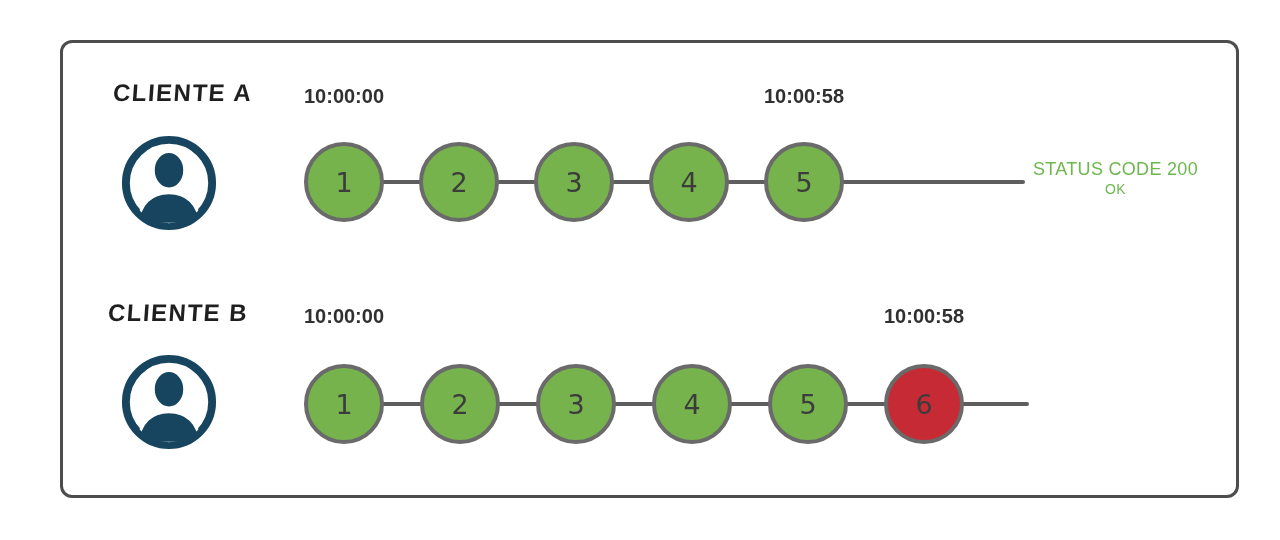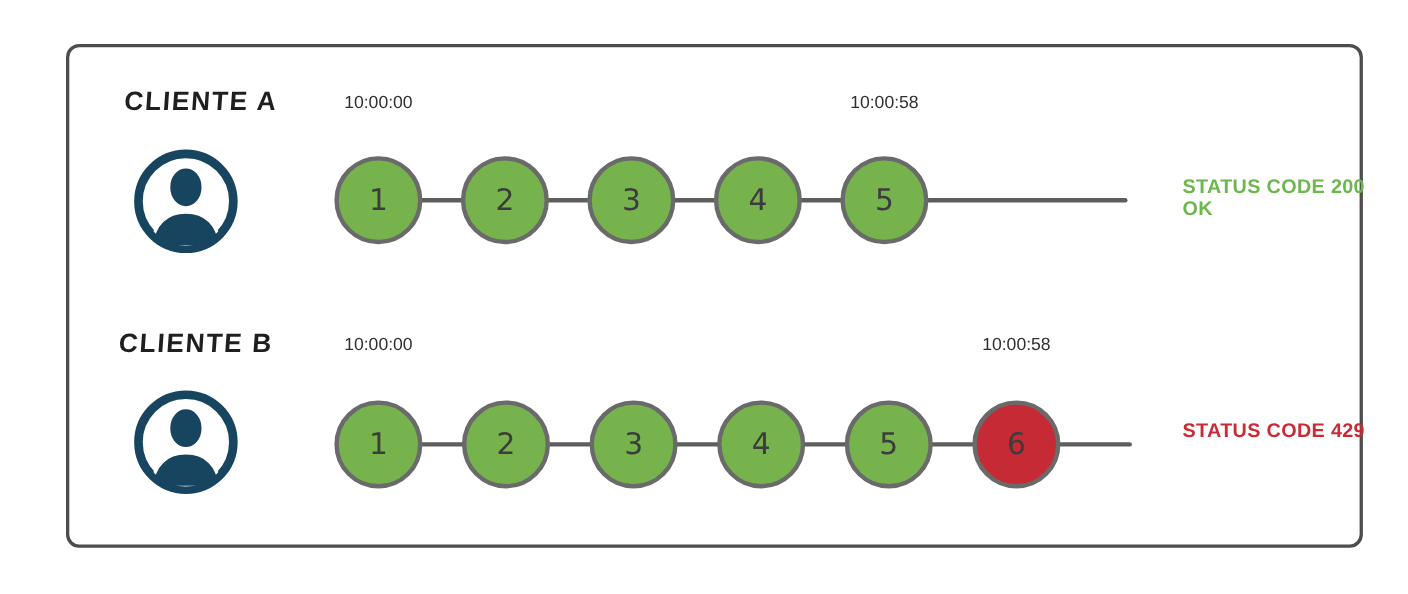--- a/index.html
+++ b/index.html
@@ -2,35 +2,35 @@
 <html style="--frame_border: #4d4d4d; --label_text: #1f1f1f; --timestamp_text: #303030; --line_gray: #5e5e5e; --circle_border: #6a6a6a; --number_text: #3c3c3c; --success_green: #77b34d; --error_red: #c62a35; --success_text: #6eb74e; --error_text: #cc2b36; --avatar_navy: #17455f;"><head>
 <meta charset="utf-8">
 <style>
   html,body{margin:0;padding:0;background:#ffffff;}
   .canvas{position:relative;width:1280px;height:540px;background:#ffffff;overflow:hidden;
           font-family:"Liberation Sans",sans-serif;}
   .frame{position:absolute;left:60px;top:40px;width:1179px;height:458px;
          border:3px solid var(--frame_border);border-radius:12px;background:#ffffff;box-sizing:border-box;}
   .client-label{position:absolute;font-weight:700;font-size:24px;color:var(--label_text);
                 letter-spacing:1.5px;transform:skewX(-4deg);white-space:nowrap;}
-  .timestamp{position:absolute;font-weight:400;font-size:16px;color:var(--timestamp_text);
+  .timestamp{position:absolute;font-weight:700;font-size:20px;color:var(--timestamp_text);
              transform:translateX(-50%);white-space:nowrap;}
   .avatar{position:absolute;width:98px;height:98px;}
   .timeline{position:absolute;height:4px;background:var(--line_gray);border-radius:2px;}
   .circle{position:absolute;width:80px;height:80px;border-radius:50%;
           border:4px solid var(--circle_border);box-sizing:border-box;
           display:flex;align-items:center;justify-content:center;
           font-family:"DejaVu Sans",sans-serif;font-size:27px;color:var(--number_text);}
   .circle.ok{background:var(--success_green);}
   .circle.blocked{background:var(--error_red);}
-  .status{position:absolute;left:1012px;width:185px;
-          font-weight:700;font-size:18px;line-height:20px;letter-spacing:0.3px;white-space:nowrap;}
+  .status{position:absolute;left:960px;width:185px;text-align:center;
+          font-weight:400;font-size:18px;line-height:20px;letter-spacing:0.3px;white-space:nowrap;}
   .status.success{color:var(--success_text);}
   .status.error{color:var(--error_text);}
-  .status .line2{font-size:18px;}
+  .status .line2{font-size:14px;}
   
   .lblA{left:50px;top:36px;}   .tsA1{left:281px;top:42px;}  .tsA2{left:741px;top:42px;}
   .avA{left:57px;top:91px;}    .lineA{left:281px;top:137px;width:681px;}
   .rA{top:99px;} .a1{left:241px;} .a2{left:356px;} .a3{left:471px;} .a4{left:586px;} .a5{left:701px;}
   .stA{top:116px;}
   
   .lblB{left:45px;top:256px;}  .tsB1{left:281px;top:262px;} .tsB2{left:861px;top:262px;}
   .avB{left:57px;top:310px;}   .lineB{left:281px;top:359px;width:685px;}
   .rB{top:321px;} .b1{left:241px;} .b2{left:357px;} .b3{left:473px;} .b4{left:589px;} .b5{left:705px;} .b6{left:821px;}
   .stB{top:338px;}
@@ -91,17 +91,16 @@
     <div class="timeline lineB"></div>
 
     <div class="circle ok rB b1">1</div>
     <div class="circle ok rB b2">2</div>
     <div class="circle ok rB b3">3</div>
     <div class="circle ok rB b4">4</div>
     <div class="circle ok rB b5">5</div>
     <div class="circle blocked rB b6">6</div>
 
     <div class="status error stB">
-      <div class="line1">STATUS CODE 429</div>
     </div>
 
   </div>
 </div>
 
 </body></html>

